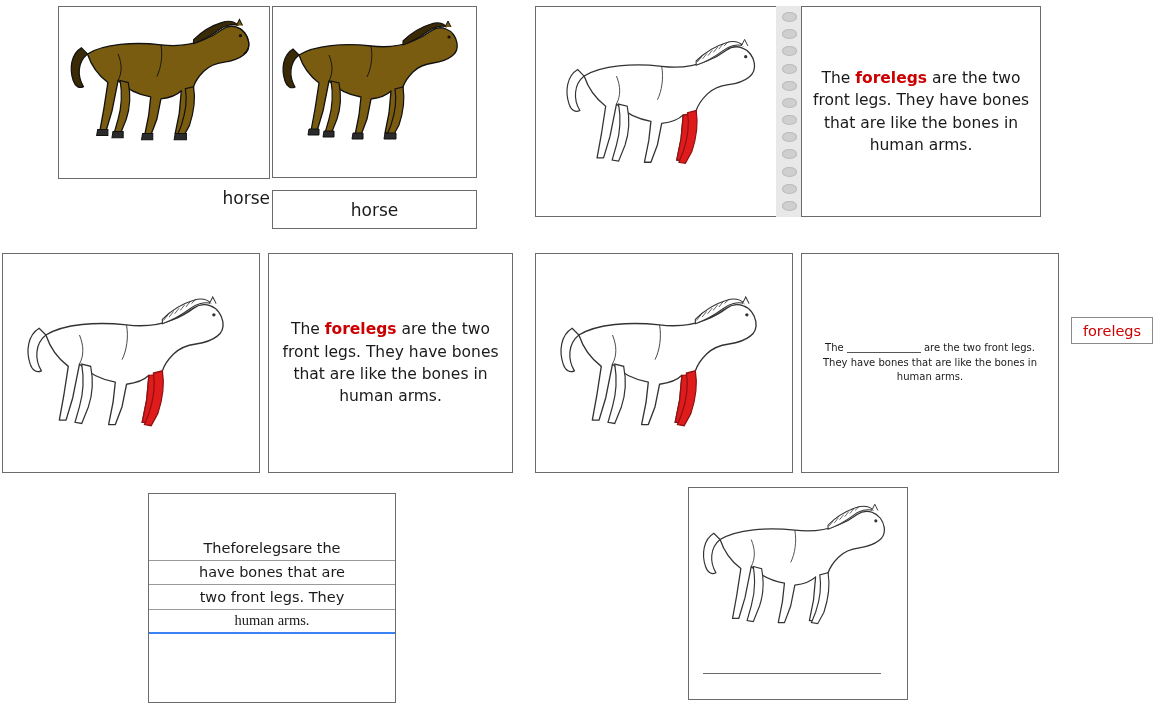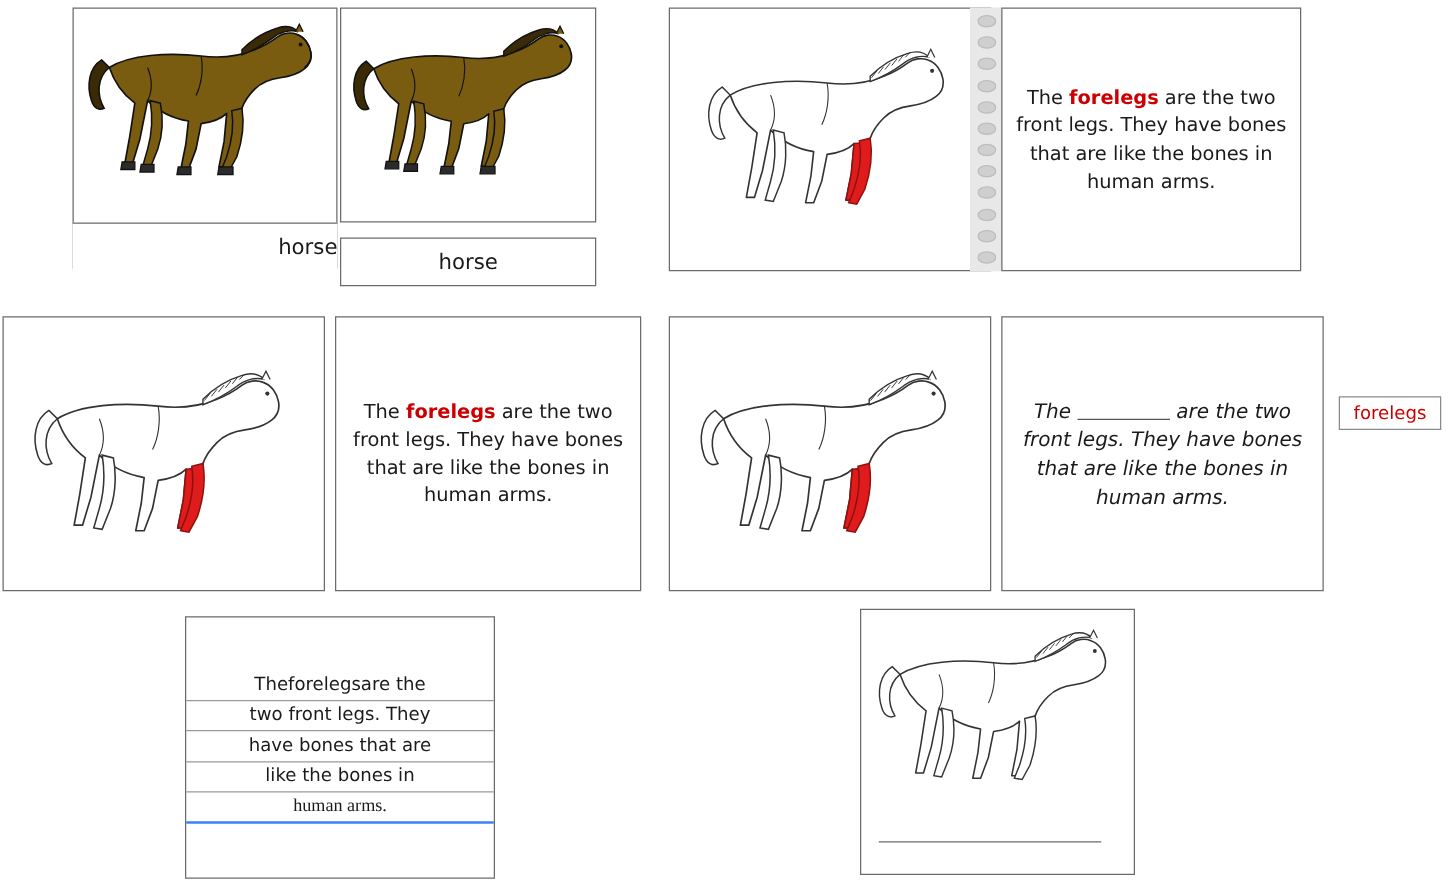--- a/index.html
+++ b/index.html
@@ -279,44 +279,41 @@
              C166,10 158,12 152,17 C144,23 136,27 128,30 Z" fill="#ffffff" stroke="#333" stroke-width="1"></path>
     <path d="M129,27 l4,-5 M134,24 l4,-5 M139,21 l4,-5 M144,18 l4,-5 M149,15 l4,-5 M154,12 l4,-4" stroke="#333" stroke-width="0.7"></path>
     <circle cx="174" cy="22" r="1.5" fill="#333"></circle>
     <path d="M170,12 l3,-6 l3,6" fill="#ffffff" stroke="#333" stroke-width="0.9"></path>
     <path d="M96,31 C98,42 96,54 92,62" fill="none" stroke="#333" stroke-width="0.8"></path>
     <path d="M54,40 C58,50 58,58 54,66" fill="none" stroke="#333" stroke-width="0.8"></path>
   </svg>
 </div>
 
 <div class="text-card" style="left:801px; top:253px; width:258px; height:220px;">
-  <div class="para" style="font-size:16px;font-style:italic;">
+  <div class="para" style="font-size:10px;">
     <span>The </span><span class="fill-blank"></span><span> are the two front legs. They have bones that are like the bones in human arms.</span>
   </div>
 </div>
 
 <div class="word-chip" style="left:1071px; top:317px; width:82px; height:27px;">
   <span>forelegs</span>
 </div>
 
 <div class="lined" style="left:148px; top:493px; width:248px; height:210px;">
   <div style="height:42px;"></div>
   <div class="line first">
     <span>The </span>
       <span class="redword">forelegs</span>
       <span> are the</span>
   </div>
   <div class="line">
+    <span>have bones that are</span>
+  </div>
+  <div class="line">
     <span>two front legs. They</span>
-  </div>
-  <div class="line">
-    <span>have bones that are</span>
-  </div>
-  <div class="line">
-    <span>like the bones in</span>
   </div>
   <div class="line last">
     <span>human arms.</span>
   </div>
 </div>
 
 <div class="card" style="left:688px; top:487px; width:220px; height:213px;">
   <svg class="horse-svg" viewBox="0 0 200 130" style="left:6px; top:10px; width:208px; height:135px;">
     <path d="M18,34 C8,40 6,54 10,66 C12,72 16,74 20,72 C14,62 14,48 24,40 Z" fill="#ffffff" stroke="#333" stroke-width="1.1"></path>
     <path d="M24,40 C40,30 70,28 96,31 C112,33 126,31 138,26 C146,23 152,19 156,16

